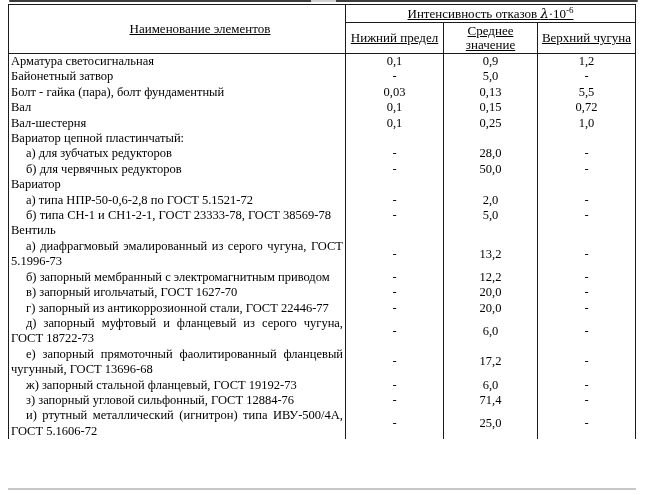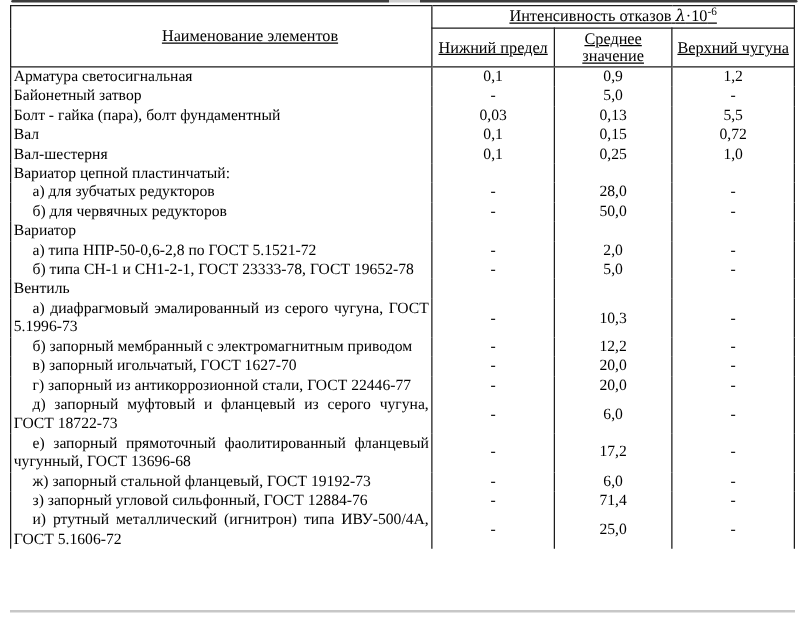--- a/index.html
+++ b/index.html
@@ -157,37 +157,37 @@
   </tr>
 
   <tr>
     <td class="name-cell indent">а) типа НПР-50-0,6-2,8 по ГОСТ 5.1521-72</td>
     <td class="val-cell">-</td>
     <td class="val-cell">2,0</td>
     <td class="val-cell">-</td>
   </tr>
 
   <tr>
-    <td class="name-cell indent">б) типа СН-1 и СН1-2-1, ГОСТ 23333-78, ГОСТ 19652-78</td>
+    <td class="name-cell indent">б) типа СН-1 и СН1-2-1, ГОСТ 23333-78, ГОСТ 38569-78</td>
     <td class="val-cell">-</td>
     <td class="val-cell">5,0</td>
     <td class="val-cell">-</td>
   </tr>
 
   <tr>
     <td class="name-cell">Вентиль</td>
     <td class="val-cell"></td>
     <td class="val-cell"></td>
     <td class="val-cell"></td>
   </tr>
 
   <tr>
     <td class="name-cell indent">а) диафрагмовый эмалированный из серого чугуна, ГОСТ 5.1996-73</td>
     <td class="val-cell">-</td>
-    <td class="val-cell">10,3</td>
+    <td class="val-cell">13,2</td>
     <td class="val-cell">-</td>
   </tr>
 
   <tr>
     <td class="name-cell indent">б) запорный мембранный с электромагнитным приводом</td>
     <td class="val-cell">-</td>
     <td class="val-cell">12,2</td>
     <td class="val-cell">-</td>
   </tr>
 

